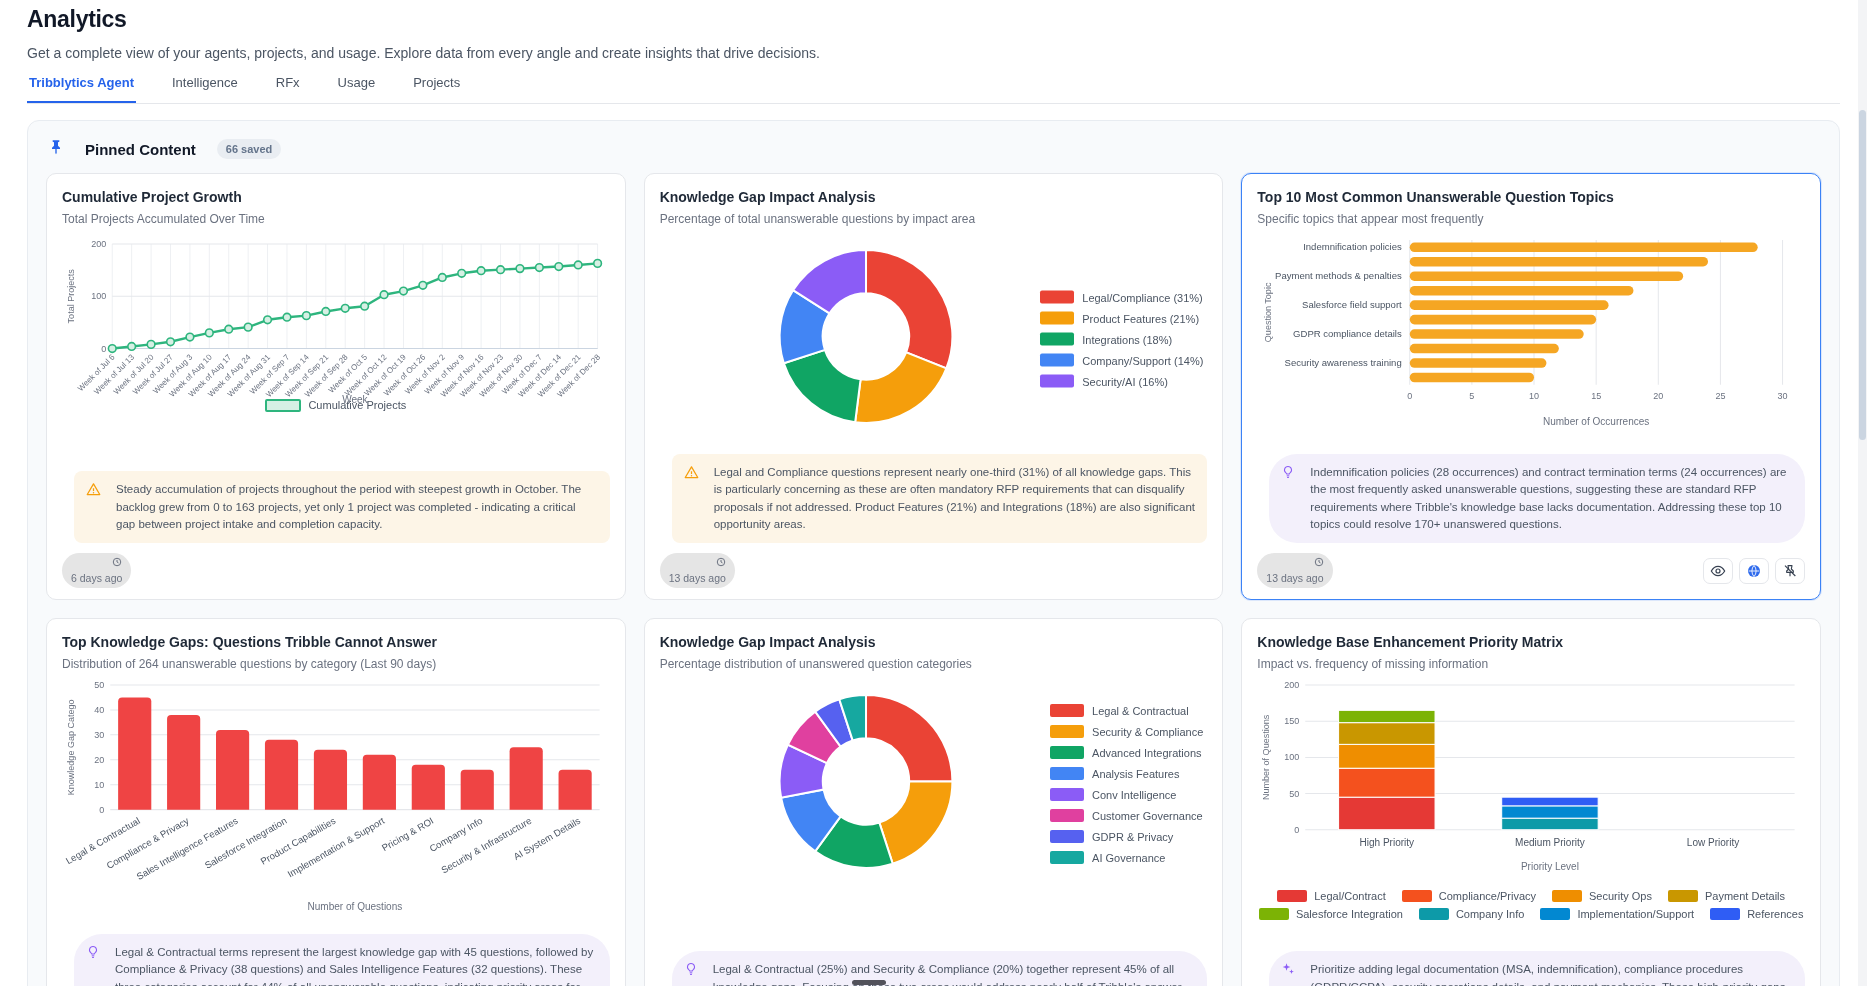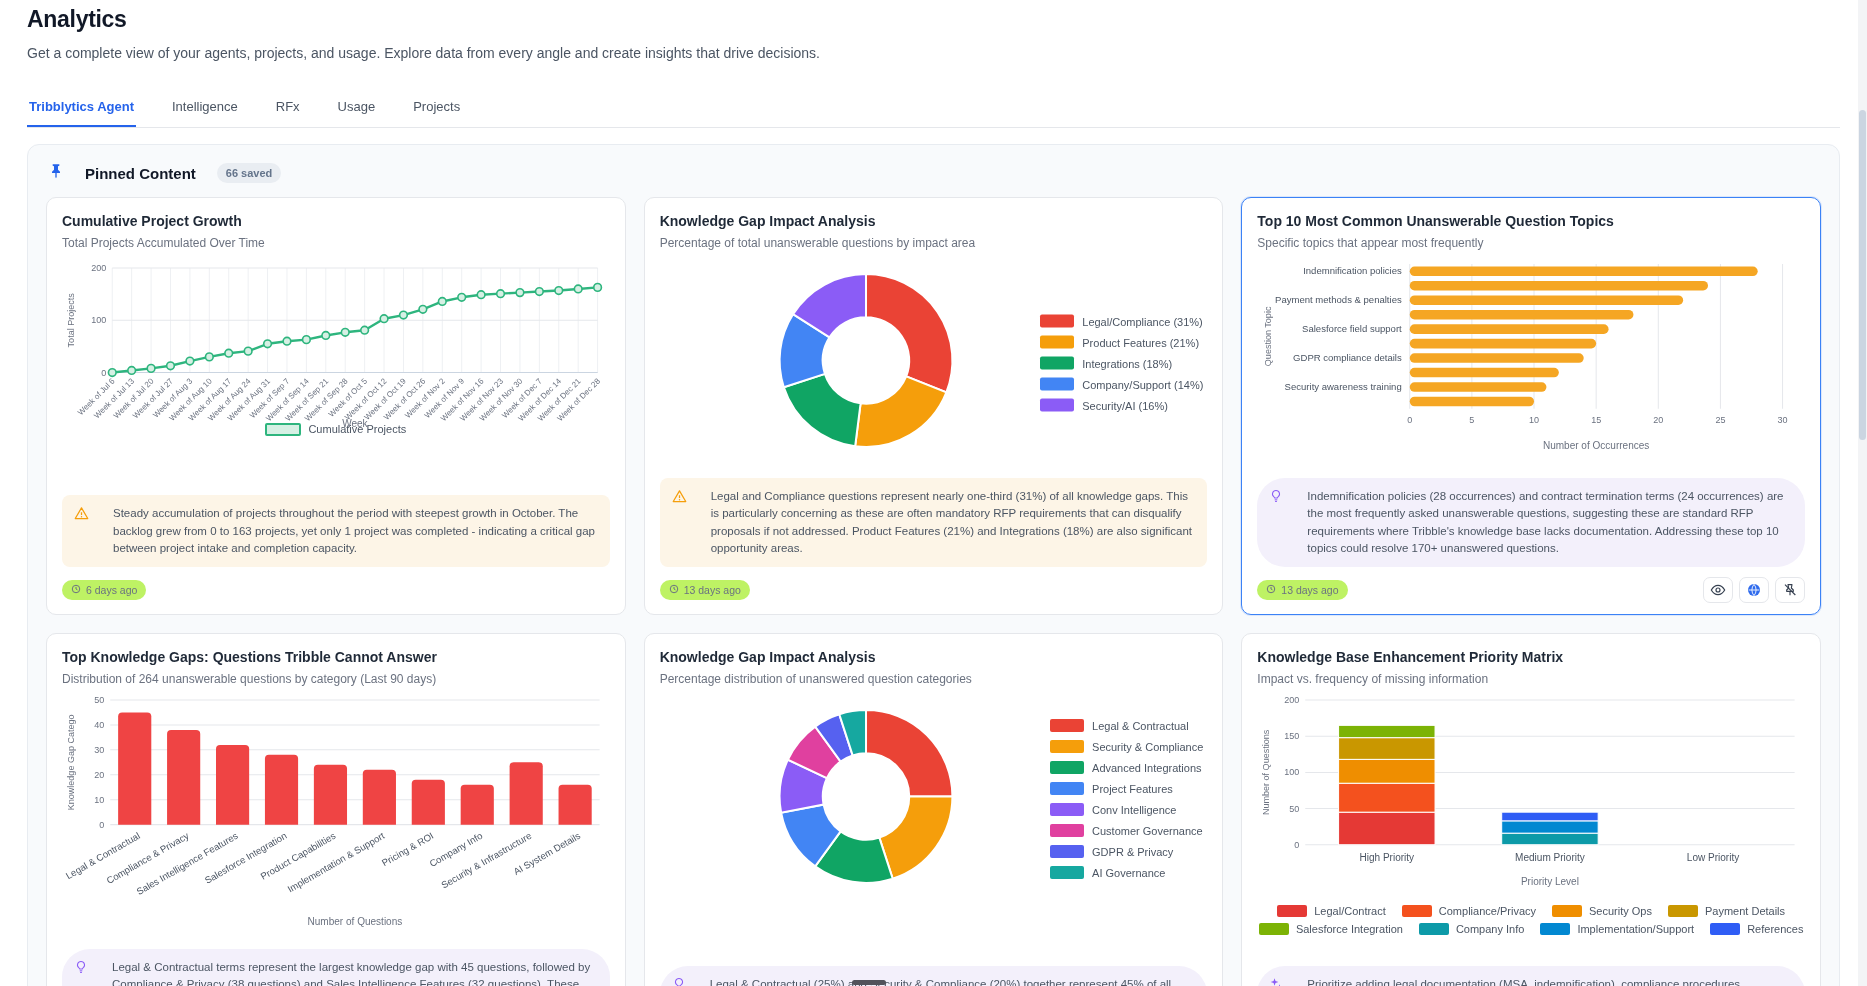--- a/index.html
+++ b/index.html
@@ -1,21 +1,21 @@
 <!DOCTYPE html>
 <html><head>
 <meta charset="utf-8">
 <style>
   * { margin:0; padding:0; box-sizing:border-box; }
   html,body { width:1867px; height:986px; overflow:hidden; background:#fff;
     font-family:"Liberation Sans",sans-serif; color:#111827; }
   .page { padding:6px 27px 0 27px; position:relative; height:100%; }
   .page-title { font-size:23px; font-weight:700; letter-spacing:-.3px; }
   .page-subtitle { font-size:14px; color:#4b5563; margin-top:12px; }
-  .tabbar { display:flex; gap:34px; margin-top:38px; border-bottom:1px solid #e5e7eb; }
+  .tabbar { display:flex; gap:34px; margin-top:14px; border-bottom:1px solid #e5e7eb; }
   .tab { font-size:13px; color:#4b5563; padding:0 2px 11px 2px; cursor:pointer; border-bottom:2px solid transparent; }
   .tab.active { color:#2563eb; font-weight:700; border-bottom:2px solid #2563eb; }
   .panel { margin-top:16px; background:#f8fafc; border:1px solid #e8ecf1; border-radius:12px; padding:16px 18px 10px 18px; }
   .panel-head { display:flex; align-items:center; gap:21px; padding:2px 2px 14px 2px; }
   .panel-title { font-size:15px; font-weight:700; }
   .badge { font-size:11px; color:#64748b; background:#e9edf2; border-radius:999px; padding:4px 9px; font-weight:600; }
   .grid { display:grid; grid-template-columns:repeat(3,1fr); gap:18px; }
   .card { background:#fff; border:1px solid #e5e7eb; border-radius:10px; padding:15px 15px 11px 15px; display:flex; flex-direction:column; }
   .card.selected { border:1.5px solid #3b82f6; box-shadow:0 0 0 1px rgba(59,130,246,.15); }
   .card-title { font-size:14px; font-weight:700; color:#1f2937; }
@@ -23,26 +23,26 @@
   .chart { margin-top:8px; position:relative; }
   svg text { font-family:"Liberation Sans",sans-serif; }
   .line-legend { display:flex; justify-content:center; align-items:center; gap:7px; font-size:11px; color:#4b5563; margin-top:-26px; padding-bottom:4px;}
   .line-legend .sw { width:36px; height:13px; border-radius:2px; }
   .donut-legend { position:absolute; right:4px; top:50%; transform:translateY(-50%); display:flex; flex-direction:column; gap:8px; }
   .donut-legend .li { display:flex; align-items:center; gap:8px; font-size:11px; color:#4b5563; white-space:nowrap; }
   .donut-legend .sw { width:34px; height:13px; border-radius:2px; flex:none; }
   .stack-legend { display:flex; flex-wrap:wrap; justify-content:center; gap:6px 16px; margin-top:10px; }
   .stack-legend .li { display:flex; align-items:center; gap:7px; font-size:11px; color:#4b5563; white-space:nowrap; }
   .stack-legend .sw { width:30px; height:12px; border-radius:2px; flex:none; }
-  .insight { border-radius:8px; padding:10px 12px; font-size:11.5px; line-height:1.5; color:#4b5563; display:flex; gap:24px; margin-top:10px; }
+  .insight { border-radius:8px; padding:10px 12px; font-size:11.5px; line-height:1.5; color:#4b5563; display:flex; gap:15px; margin-top:10px;margin-left:12px; }
   .insight.warning { background:#fdf5e7; }
   .insight.bulb, .insight.sparkle { background:#f3f0fb;border-radius:28px; }
   .insight .iw { flex:none; padding-top:1px; }
   .card-footer { display:flex; align-items:center; justify-content:space-between; margin-top:10px; min-height:26px; }
-  .timestamp { display:inline-flex; align-items:flex-start; gap:5px; background:#bef264; border-radius:999px; padding:4px 9px; font-size:10.5px; color:#6b7280; }
+  .timestamp { display:inline-flex; align-items:flex-end; gap:5px; background:#e5e5e5; border-radius:999px; padding:4px 9px; font-size:10.5px; color:#6b7280;flex-direction:column; }
   .actions { display:flex; gap:6px; }
   .action-btn { width:30px; height:26px; background:#fff; border:1px solid #e5e7eb; border-radius:7px; display:flex; align-items:center; justify-content:center; cursor:pointer; }
   .vscroll { position:fixed; right:0; top:0; width:9px; height:100%; background:#f3f4f6; }
   .vscroll .thumb { position:absolute; top:110px; right:1px; width:7px; height:330px; background:#cbd5e1; border-radius:4px; }
   .hscroll-thumb { position:fixed; left:852px; bottom:1px; width:34px; height:5px; background:#52525b; border-radius:3px; }
   .spacer { flex:1; }
 </style>
 </head>
 <body>
 
@@ -394,21 +394,21 @@
               <div class="li">
                 <span class="sw" style="background: rgb(245, 158, 11);"></span>
                 <span>Security &amp; Compliance</span>
               </div>
               <div class="li">
                 <span class="sw" style="background: rgb(16, 165, 100);"></span>
                 <span>Advanced Integrations</span>
               </div>
               <div class="li">
                 <span class="sw" style="background: rgb(66, 133, 244);"></span>
-                <span>Project Features</span>
+                <span>Analysis Features</span>
               </div>
               <div class="li">
                 <span class="sw" style="background: rgb(139, 92, 246);"></span>
                 <span>Conv Intelligence</span>
               </div>
               <div class="li">
                 <span class="sw" style="background: rgb(224, 64, 159);"></span>
                 <span>Customer Governance</span>
               </div>
               <div class="li">

